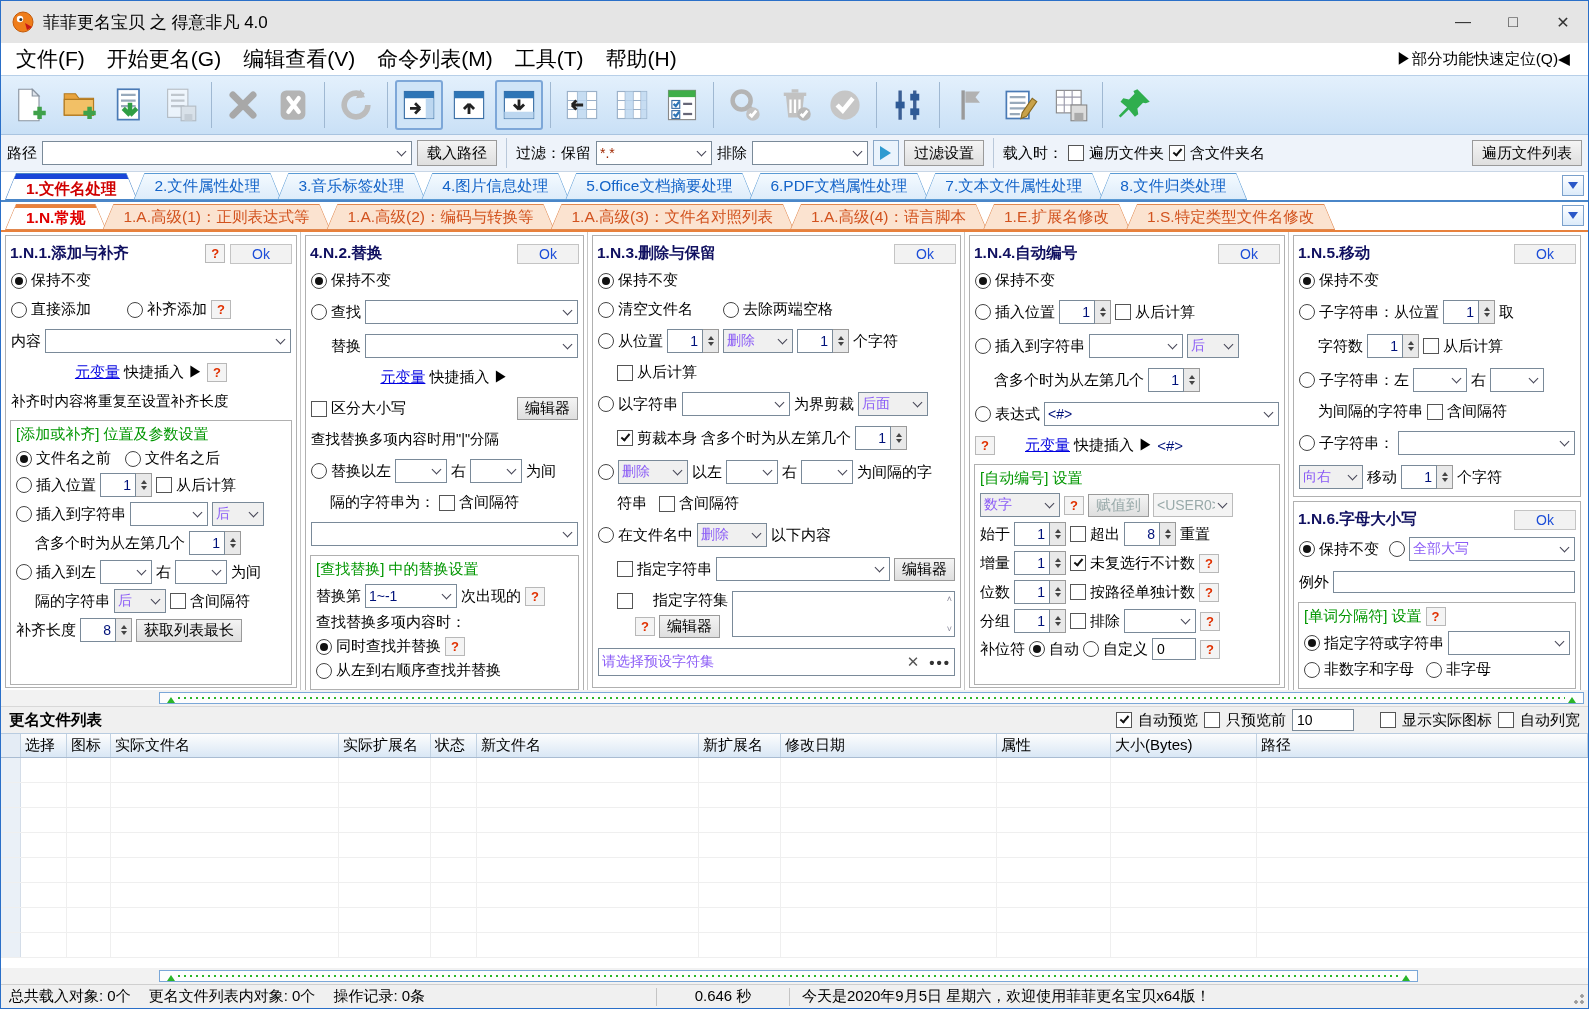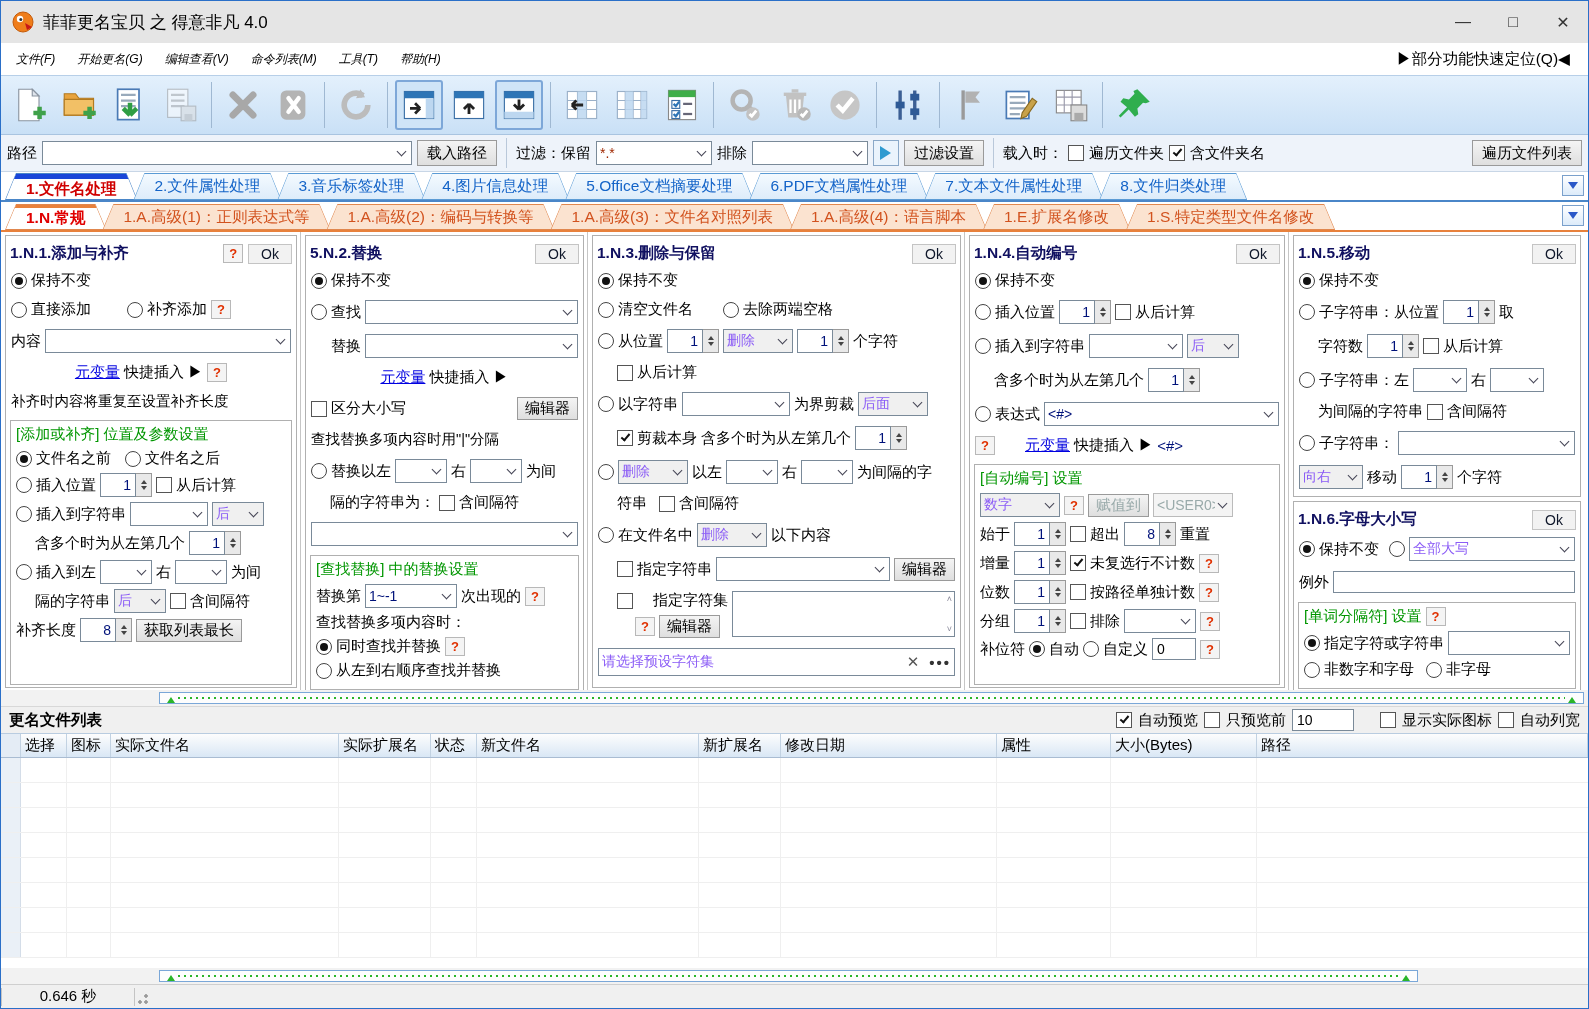--- a/index.html
+++ b/index.html
@@ -8,38 +8,38 @@
 
   
   .titlebar { height:42px; display:flex; align-items:center; background:#e5e5e5; padding-left:10px; flex:0 0 auto; }
   .logo { width:24px; height:24px; margin-right:8px; }
   .title-text { font-size:17px; }
   .wbtns { margin-left:auto; display:flex; height:100%; }
   .wbtn { width:50px; display:flex; align-items:center; justify-content:center; font-size:16px; color:#333; }
 
   
   .menubar { height:32px; display:flex; align-items:center; background:#fff; padding:0 4px; flex:0 0 auto; }
-  .menu-item { padding:4px 11px; font-size:12px;font-style:italic; }
+  .menu-item { padding:4px 11px; font-size:21px; }
   .menu-right { margin-left:auto; padding-right:14px; font-size:15.5px; }
 
   
   .toolbar { height:60px; background:linear-gradient(#e3f0fc,#c9e0f6); border-top:1px solid #b7cfe8; border-bottom:1px solid #a9c4e0; display:flex; align-items:center; padding:0 4px; flex:0 0 auto; }
   .tbtn { width:48px; height:50px; display:flex; align-items:center; justify-content:center; border-radius:3px; margin:0 1px; }
   .tbtn.sel { border:2px solid #7da7d8; background:#cfe4f7; }
   .tbtn svg { width:36px; height:36px; }
   .tsep { width:1px; height:46px; background:#9fb8d2; margin:0 6px; }
 
   
   .pathbar { height:37px; background:#eef3fa; border-bottom:1px solid #c8d6e6; display:flex; align-items:center; padding:0 6px; gap:5px; flex:0 0 auto; white-space:nowrap; }
   .vsep { width:1px; height:30px; background:#b9c8da; margin:0 4px; }
 
   
   .btn { background:linear-gradient(#f4f4f4,#dfdfdf); border:1px solid #9a9a9a; padding:2px 9px; height:26px; display:inline-flex; align-items:center; font-size:15px; }
   .btn.small { height:23px; padding:1px 7px; }
-  .okbtn { color:#0f172a; border:1px solid #c4c4c4; background:#f2f2f2; height:20px; padding:0 12px; font-size:14px; display:inline-flex; align-items:center;text-align:right; }
+  .okbtn { color:#1d4ed8; border:1px solid #c4c4c4; background:#f2f2f2; height:20px; padding:0 21px; font-size:14px; display:inline-flex; align-items:center;text-align:right; }
   .qbtn { color:#e03000; border:1px solid #b8b8b8; background:#f4f4f4; height:19px; min-width:20px; justify-content:center; font-weight:bold; font-size:13px; display:inline-flex; align-items:center; }
   .combo { background:#fff; border:1px solid #7a8a99; height:24px; display:inline-flex; align-items:center; padding:0 3px; position:relative; }
   .combo .val { flex:1; overflow:hidden; color:#00127a; font-size:14px; }
   .combo .val.plain { color:#8b5cf6; }
   .combo.gray { background:#f0f0f0; }
   .combo.dis { background:#f4f4f4; border-color:#bbb; }
   .combo.dis .val { color:#9aa; }
   .chev { width:7px; height:7px; border-right:1.7px solid #445; border-bottom:1.7px solid #445; transform:rotate(45deg); margin:0 3px 3px 4px; flex:0 0 auto; }
   .spin { display:inline-flex; height:24px; }
   .spin .numv { border:1px solid #7a8a99; background:#fff; min-width:36px; padding:0 4px; text-align:right; line-height:22px; color:#00127a; font-size:14px; }
@@ -525,21 +525,21 @@
               </span>
               <div class="btn small">获取列表最长</div>
             </div>
         </div>
       </div>
     </div>
 
     <div class="col" style="width:287px">
       <div class="panel">
         <div class="ptitle-row">
-            <span class="ptitle">5.N.2.替换</span>
+            <span class="ptitle">4.N.2.替换</span>
             <span class="sp"></span>
             <span class="okbtn">Ok</span>
           </div>
         <div class="row">
             <span class="rad">
               <span class="dot"></span>
             </span>
             <span>保持不变</span>
           </div>
         <div class="row">
@@ -1202,19 +1202,25 @@
 
   <div class="split">
     <div class="bar" style="margin-left:158px;flex:1;margin-right:170px">
         <span class="gtri"></span>
         <span class="dots"></span>
         <span class="gtri"></span>
       </div>
   </div>
 
   <div class="statusbar">
+    <div class="seg1">
+      <span>总共载入对象: 0个</span>
+      <span>更名文件列表内对象: 0个</span>
+      <span>操作记录: 0条</span>
+    </div>
     <div class="ssep"></div>
     <div class="seg2">0.646 秒</div>
     <div class="ssep"></div>
+    <div class="seg3">今天是2020年9月5日 星期六，欢迎使用菲菲更名宝贝x64版！</div>
     <div class="grip"></div>
   </div>
 
 </div>
 
 </body></html>

